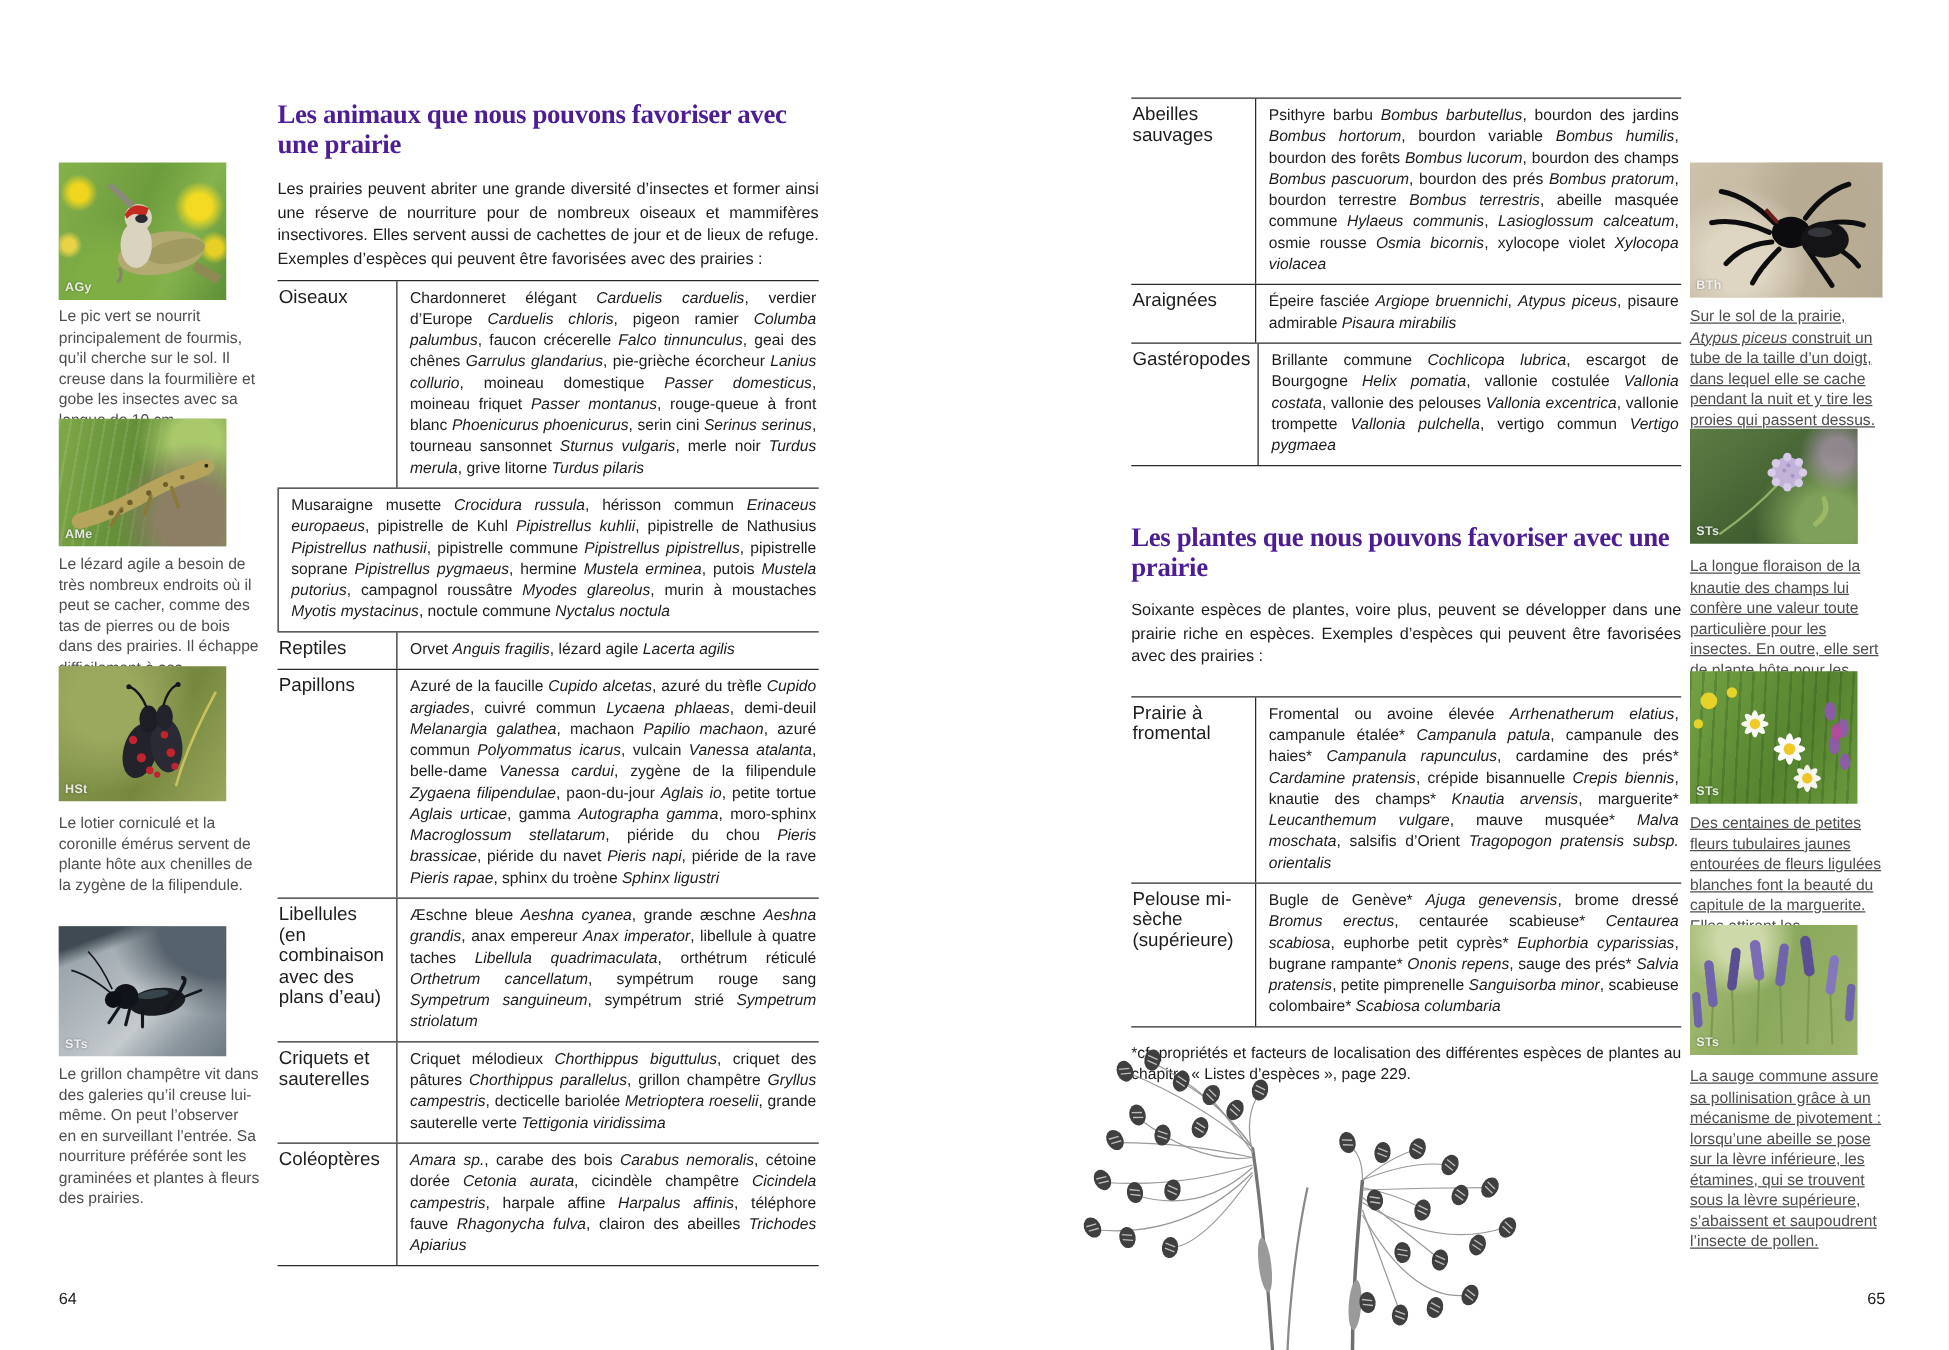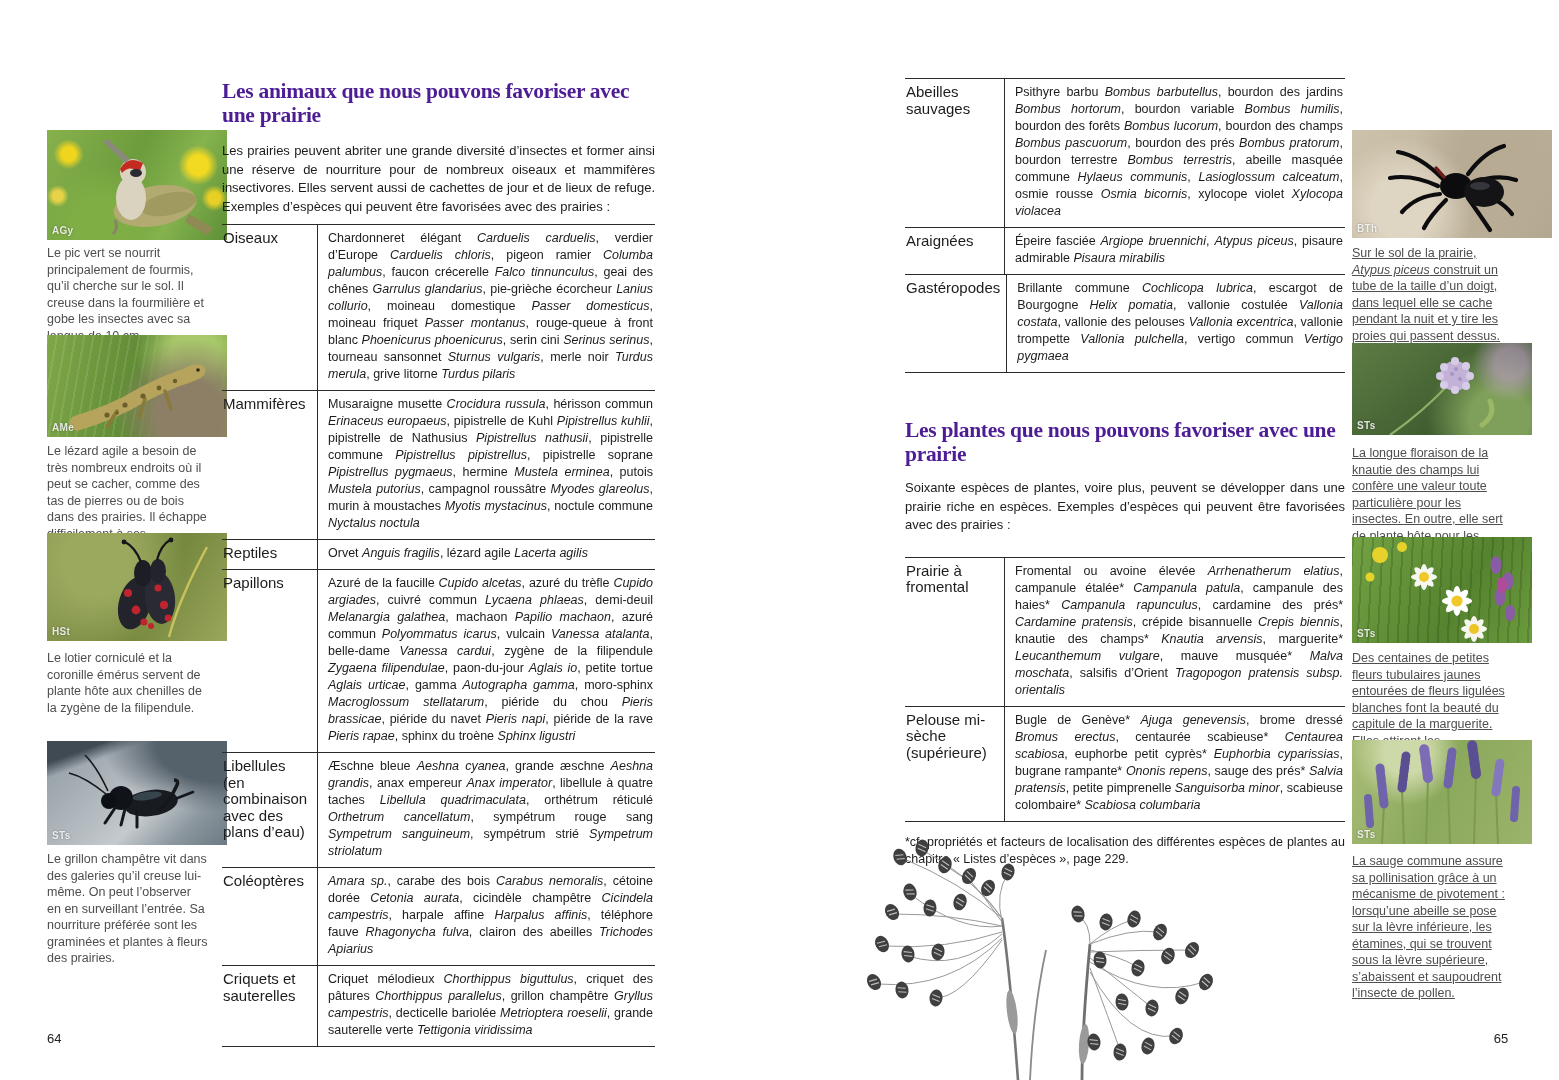--- a/index.html
+++ b/index.html
@@ -12,21 +12,21 @@
   .intro{font-size:13px;line-height:18.5px;text-align:justify;margin:0;}
   .sp-table{border-top:1px solid #2b2b2b;border-bottom:1px solid #2b2b2b;}
   .sp-row{display:flex;}
   .sp-row + .sp-row{border-top:1px solid #2b2b2b;}
   .sp-label{flex:0 0 88px;padding:5px 6px 5px 1px;font-size:15px;line-height:16.5px;}
   .tbl-right .sp-label{flex:0 0 92px;}
   .sp-text{flex:1;border-left:1px solid #2b2b2b;padding:5px 2px 7px 10px;
            font-size:12.5px;line-height:17px;text-align:justify;}
   .footnote{font-size:12.5px;line-height:17.5px;text-align:justify;margin:12px 0 0 0;}
   
-  .photo{position:absolute;left:47px;width:180px;overflow:hidden;text-decoration:underline;}
+  .photo{position:absolute;left:47px;width:134px;overflow:hidden;text-decoration:underline;}
   .photo.r{left:1352px;}
   .photo svg{position:absolute;inset:0;width:100%;height:100%;display:block;}
   .credit{position:absolute;left:5px;bottom:4px;z-index:3;font-size:10px;font-weight:bold;
           color:rgba(255,255,255,.85);text-shadow:0 0 2px rgba(0,0,0,.4);letter-spacing:.3px;}
   .cap{position:absolute;left:47px;width:161px;font-size:12.5px;line-height:16.5px;color:#4e4e4e;}
   .cap.r{left:1352px;text-decoration:underline;}
   .pagenum{position:absolute;top:1031px;font-size:13px;color:#222;}
   
   #ph-l1{background:
     radial-gradient(circle at 12% 22%,#f0d51e 0 7px,rgba(240,213,30,0) 15px),
@@ -148,42 +148,41 @@
 
     <div class="col-main" style="left:222px;top:80px;width:433px;">
       <h1 class="sec-title">Les animaux que nous pouvons favoriser avec une prairie</h1>
       <p class="intro" style="margin-top:15px;">Les prairies peuvent abriter une grande diversité d’insectes et former ainsi une réserve de nourriture pour de nombreux oiseaux et mammifères insectivores. Elles servent aussi de cachettes de jour et de lieux de refuge. Exemples d’espèces qui peuvent être favorisées avec des prairies :</p>
       <div class="sp-table" style="margin-top:8px;">
         <div class="sp-row">
           <div class="sp-label">Oiseaux</div>
           <div class="sp-text">Chardonneret élégant <i>Carduelis carduelis</i>, verdier d’Europe <i>Carduelis chloris</i>, pigeon ramier <i>Columba palumbus</i>, faucon crécerelle <i>Falco tinnunculus</i>, geai des chênes <i>Garrulus glandarius</i>, pie-grièche écorcheur <i>Lanius collurio</i>, moineau domestique <i>Passer domesticus</i>, moineau friquet <i>Passer montanus</i>, rouge-queue à front blanc <i>Phoenicurus phoenicurus</i>, serin cini <i>Serinus serinus</i>, tourneau sansonnet <i>Sturnus vulgaris</i>, merle noir <i>Turdus merula</i>, grive litorne <i>Turdus pilaris</i></div>
         </div>
         <div class="sp-row">
-          <div class="sp-label">Mammifères</div>
           <div class="sp-text">Musaraigne musette <i>Crocidura russula</i>, hérisson commun <i>Erinaceus europaeus</i>, pipistrelle de Kuhl <i>Pipistrellus kuhlii</i>, pipistrelle de Nathusius <i>Pipistrellus nathusii</i>, pipistrelle commune <i>Pipistrellus pipistrellus</i>, pipistrelle soprane <i>Pipistrellus pygmaeus</i>, hermine <i>Mustela erminea</i>, putois <i>Mustela putorius</i>, campagnol roussâtre <i>Myodes glareolus</i>, murin à moustaches <i>Myotis mystacinus</i>, noctule commune <i>Nyctalus noctula</i></div>
         </div>
         <div class="sp-row">
           <div class="sp-label">Reptiles</div>
           <div class="sp-text">Orvet <i>Anguis fragilis</i>, lézard agile <i>Lacerta agilis</i></div>
         </div>
         <div class="sp-row">
           <div class="sp-label">Papillons</div>
           <div class="sp-text">Azuré de la faucille <i>Cupido alcetas</i>, azuré du trèfle <i>Cupido argiades</i>, cuivré commun <i>Lycaena phlaeas</i>, demi-deuil <i>Melanargia galathea</i>, machaon <i>Papilio machaon</i>, azuré commun <i>Polyommatus icarus</i>, vulcain <i>Vanessa atalanta</i>, belle-dame <i>Vanessa cardui</i>, zygène de la filipendule <i>Zygaena filipendulae</i>, paon-du-jour <i>Aglais io</i>, petite tortue <i>Aglais urticae</i>, gamma <i>Autographa gamma</i>, moro-sphinx <i>Macroglossum stellatarum</i>, piéride du chou <i>Pieris brassicae</i>, piéride du navet <i>Pieris napi</i>, piéride de la rave <i>Pieris rapae</i>, sphinx du troène <i>Sphinx ligustri</i></div>
         </div>
         <div class="sp-row">
           <div class="sp-label">Libellules (en combinaison avec des plans d’eau)</div>
           <div class="sp-text">Æschne bleue <i>Aeshna cyanea</i>, grande æschne <i>Aeshna grandis</i>, anax empereur <i>Anax imperator</i>, libellule à quatre taches <i>Libellula quadrimaculata</i>, orthétrum réticulé <i>Orthetrum cancellatum</i>, sympétrum rouge sang <i>Sympetrum sanguineum</i>, sympétrum strié <i>Sympetrum striolatum</i></div>
         </div>
         <div class="sp-row">
+          <div class="sp-label">Criquets et sauterelles</div>
+          <div class="sp-text">Criquet mélodieux <i>Chorthippus biguttulus</i>, criquet des pâtures <i>Chorthippus parallelus</i>, grillon champêtre <i>Gryllus campestris</i>, decticelle bariolée <i>Metrioptera roeselii</i>, grande sauterelle verte <i>Tettigonia viridissima</i></div>
+        </div>
+        <div class="sp-row">
           <div class="sp-label">Coléoptères</div>
           <div class="sp-text"><i>Amara sp.</i>, carabe des bois <i>Carabus nemoralis</i>, cétoine dorée <i>Cetonia aurata</i>, cicindèle champêtre <i>Cicindela campestris</i>, harpale affine <i>Harpalus affinis</i>, téléphore fauve <i>Rhagonycha fulva</i>, clairon des abeilles <i>Trichodes Apiarius</i></div>
-        </div>
-        <div class="sp-row">
-          <div class="sp-label">Criquets et sauterelles</div>
-          <div class="sp-text">Criquet mélodieux <i>Chorthippus biguttulus</i>, criquet des pâtures <i>Chorthippus parallelus</i>, grillon champêtre <i>Gryllus campestris</i>, decticelle bariolée <i>Metrioptera roeselii</i>, grande sauterelle verte <i>Tettigonia viridissima</i></div>
         </div>
       </div>
     </div>
 
     <div class="pagenum" style="left:47px;">64</div>
   </div>
 
   <div>
 
     <div class="col-main" style="left:905px;top:78px;width:440px;">

